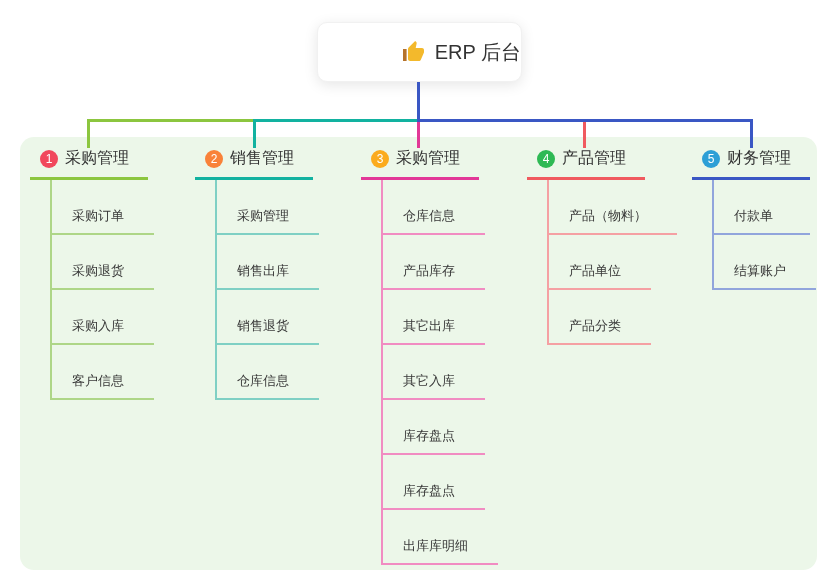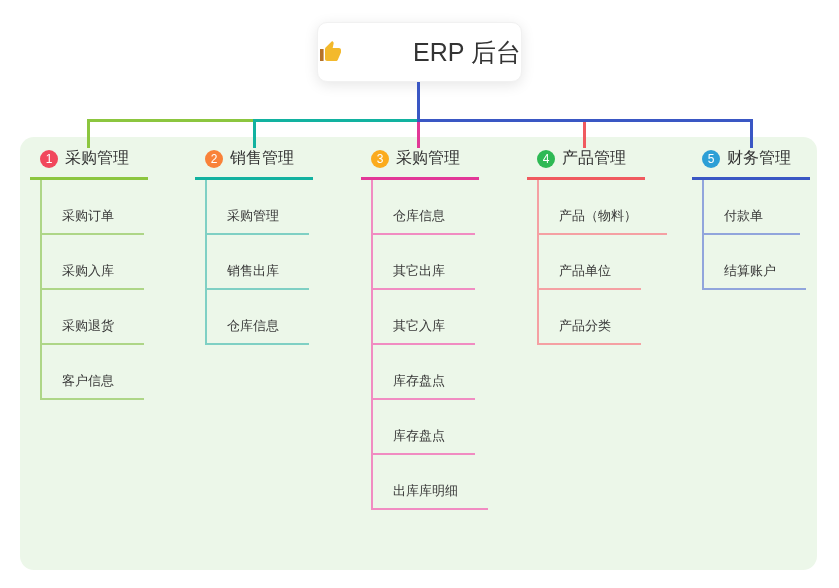--- a/index.html
+++ b/index.html
@@ -11,40 +11,40 @@
   }
   .panel{
     position:absolute;left:20px;top:137px;width:797px;height:433px;
     background:#ecf7e9;border-radius:14px;
   }
   .root-card{
     position:absolute;left:317px;top:22px;width:205px;height:60px;
     background:#fff;border-radius:10px;
     box-shadow:0 3px 14px rgba(0,0,0,.10);
     border:1px solid #f1f1f1;box-sizing:border-box;
-    display:flex;align-items:center;justify-content:space-between;gap:10px;
-    font-size:25px;font-weight:500;color:#333;
+    display:flex;align-items:center;justify-content:flex-end;gap:10px;
+    font-size:20px;font-weight:500;color:#333;
   }
   .conn{position:absolute;z-index:2;}
   .branch{position:absolute;top:148px;z-index:3;}
   .branch-header{
     width:118px;box-sizing:border-box;
     padding:0 0 8px 10px;
     border-bottom:3px solid var(--line);
     display:flex;align-items:center;gap:7px;
     font-size:16px;color:#333;white-space:nowrap;
     cursor:default;
   }
   .badge{
     width:18px;height:18px;border-radius:50%;flex:0 0 18px;
     display:inline-flex;align-items:center;justify-content:center;
     color:#fff;font-size:12px;line-height:1;
   }
   .children{
-    margin-left:10px;width:max-content;
+    margin-left:20px;width:max-content;
     border-left:2px solid var(--lite);
   }
   .child{
     height:55px;width:max-content;min-width:96px;box-sizing:border-box;
     display:flex;align-items:flex-end;
     padding:0 30px 8px 20px;
     border-bottom:2px solid var(--lite);
     font-size:13px;color:#383838;white-space:nowrap;
   }
   .thumb-icon{display:inline-flex;align-items:center;}
@@ -78,55 +78,61 @@
     <div class="branch" style="left: 30px; --line: #8cc63f; --lite: #aed687;">
       <div class="branch-header">
         <span class="badge" style="background: rgb(241, 72, 92);">1</span>
         <span>采购管理</span>
       </div>
       <div class="children">
         <div class="child">
           <span>采购订单</span>
         </div>
         <div class="child">
-          <span>采购入库</span>
+          <span>采购退货</span>
         </div>
         <div class="child">
-          <span>采购退货</span>
+          <span>采购入库</span>
         </div>
         <div class="child">
           <span>客户信息</span>
         </div>
       </div>
     </div>
     <div class="branch" style="left: 195px; --line: #12b2a0; --lite: #7fd0c4;">
       <div class="branch-header">
         <span class="badge" style="background: rgb(249, 130, 57);">2</span>
         <span>销售管理</span>
       </div>
       <div class="children">
         <div class="child">
           <span>采购管理</span>
         </div>
         <div class="child">
           <span>销售出库</span>
         </div>
         <div class="child">
+          <span>销售退货</span>
+        </div>
+        <div class="child">
           <span>仓库信息</span>
         </div>
       </div>
     </div>
     <div class="branch" style="left: 361px; --line: #e23897; --lite: #f18cc2;">
       <div class="branch-header">
         <span class="badge" style="background: rgb(251, 171, 29);">3</span>
         <span>采购管理</span>
       </div>
       <div class="children">
         <div class="child">
           <span>仓库信息</span>
+        </div>
+        <div class="child">
+          <span>产品库存</span>
         </div>
         <div class="child">
           <span>其它出库</span>
         </div>
         <div class="child">
           <span>其它入库</span>
         </div>
         <div class="child">
           <span>库存盘点</span>
         </div>

